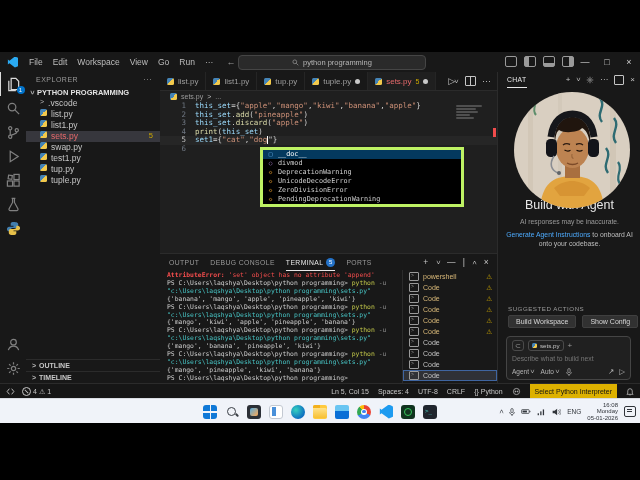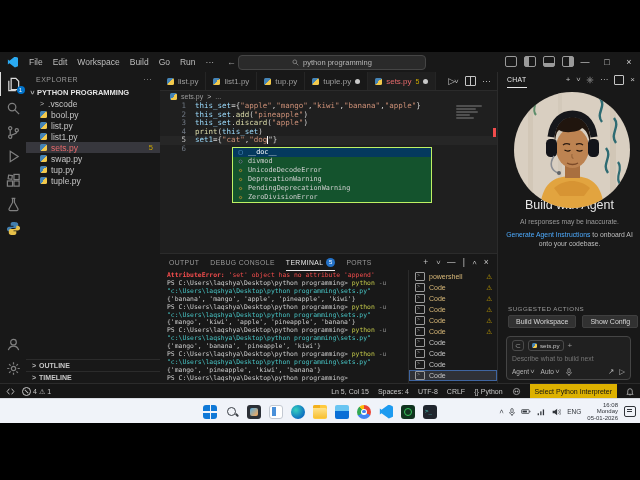--- a/index.html
+++ b/index.html
@@ -36,21 +36,21 @@
   .ab-badge{position:absolute;right:2px;bottom:2px;background:#0078d4;color:#fff;font-size:6px;
             min-width:8px;height:8px;border-radius:5px;display:flex;align-items:center;justify-content:center;}
   .ab-spacer{flex:1;}
   
   .sidebar{left:26px;top:20px;width:134px;height:311px;background:#181818;border-right:1px solid #2b2b2b;font-size:8.5px;}
   .sb-header{height:14px;display:flex;align-items:center;justify-content:space-between;padding:0 8px 0 10px;
              color:#9a9a9a;font-size:7px;letter-spacing:.5px;}
   .sb-root{height:12px;display:flex;align-items:center;gap:3px;color:#e2e2e2;font-weight:bold;font-size:7.5px;padding-left:4px;}
   .chev{display:inline-block;transform:rotate(90deg);font-size:7px;color:#bbb;}
   .chev-r{display:inline-block;font-size:7px;color:#bbb;}
-  .file-row{height:11px;display:flex;align-items:center;gap:4px;padding-left:14px;color:#c5c5c5;position:relative;}
+  .file-row{height:11px;display:flex;align-items:flex-start;gap:4px;padding-left:14px;color:#c5c5c5;position:relative;}
   .file-row.sel{background:#37373d;}
   .file-row .fname.err{color:#e5696b;}
   .file-badge{position:absolute;right:7px;color:#cca700;font-size:7.5px;}
   .pyico{width:7px;height:7px;border-radius:1.5px;background:linear-gradient(135deg,#4584b6 50%,#f2c94c 50%);flex:0 0 auto;}
   .sb-bottom{position:absolute;bottom:0;left:0;width:100%;}
   .sb-sect{height:11px;border-top:1px solid #2b2b2b;display:flex;align-items:center;gap:3px;padding-left:6px;
            color:#c8c8c8;font-size:7px;font-weight:bold;}
   
   .editorcol{left:160px;top:20px;width:337px;height:311px;}
   .tabsbar{height:18px;background:#181818;display:flex;align-items:stretch;border-bottom:1px solid #2b2b2b;}
@@ -66,40 +66,40 @@
   .crumb{height:11px;display:flex;align-items:center;gap:4px;padding-left:10px;font-size:7px;color:#9a9a9a;background:#1f1f1f;}
   .codearea{position:relative;height:151px;background:#1f1f1f;overflow:hidden;
             font-family:"DejaVu Sans Mono",monospace;font-size:7.5px;line-height:8.5px;}
   .code-line{display:flex;white-space:pre;}
   .code-line .ln{width:26px;text-align:right;color:#6e7681;padding-right:9px;flex:0 0 auto;}
   .code-line.cur-line{background:rgba(255,255,255,.035);}
   .code-line.cur-line .ln{color:#c6c6c6;}
   .v{color:#9cdcfe}.s{color:#ce9178}.f{color:#dcdcaa}.p{color:#d4d4d4}
   .curs{display:inline-block;width:1px;height:8px;background:#fff;vertical-align:text-bottom;}
   
-  .suggest{position:absolute;left:72px;top:45px;width:198px;background:#14532d;border:1px solid #bef264;
+  .suggest{position:absolute;left:100px;top:45px;width:198px;background:#000000;border:3px solid #bef264;
            font-family:"DejaVu Sans Mono",monospace;font-size:6.8px;z-index:5;}
   .sug-row{height:9px;display:flex;align-items:center;gap:4px;padding:0 4px;color:#d0d0d0;}
   .sug-row.sel{background:#04395e;color:#fff;}
   .k{font-size:6px;width:7px;text-align:center;}
   .k-field{color:#75beff}.k-method{color:#b180d7}.k-class{color:#ee9d28}
   
   .minimap{position:absolute;right:7px;top:2px;width:34px;}
   .minimap div{height:2px;margin:1px 0;background:#777;opacity:.55;border-radius:1px;}
   .mm-err{position:absolute;right:1px;top:26px;width:3px;height:9px;background:#f14c4c;}
   
   .panel{height:131px;background:#181818;border-top:1px solid #2b2b2b;display:flex;flex-direction:column;}
   .panel-head{height:16px;display:flex;align-items:center;padding-left:9px;font-size:6.8px;letter-spacing:.4px;color:#9a9a9a;}
   .ptab{margin-right:11px;display:flex;align-items:center;gap:3px;height:100%;}
   .ptab.active{color:#e7e7e7;border-bottom:1px solid #e7e7e7;}
   .ptab-badge{background:#4d4d4d;color:#fff;border-radius:5px;min-width:9px;height:9px;font-size:6px;
               display:flex;align-items:center;justify-content:center;background:#2472c8;}
   .panel-icons{margin-left:auto;display:flex;gap:7px;align-items:center;padding-right:8px;color:#c5c5c5;font-size:8.5px;}
   .panel-body{flex:1;display:flex;overflow:hidden;}
-  .term-out{width:235px;padding:2px 6px 0 7px;font-family:"DejaVu Sans Mono",monospace;font-size:6.4px;
+  .term-out{width:235px;padding:2px 0 0 7px;font-family:"DejaVu Sans Mono",monospace;font-size:6.4px;
             line-height:7.9px;white-space:pre;overflow:hidden;border-right:1px solid #2b2b2b;}
   .tp{color:#cccccc}.ty{color:#c3c84a}.tg{color:#8a8a8a}.tc{color:#47c3c3}.te{color:#f14c4c}.teb{color:#f14c4c;font-weight:bold}
   .term-sessions{flex:1;padding-top:1px;font-size:7px;}
   .sess-row{height:11px;display:flex;align-items:center;gap:4px;padding:0 5px 0 6px;color:#c5c5c5;}
   .sess-row.sel{background:#2f3136;outline:1px solid #3f65a0;outline-offset:-1px;}
   .sess-row.warnname{color:#d8b878;}
   .sess-warn{margin-left:auto;color:#cca700;font-size:6.5px;}
   .termico{width:8px;height:7px;border:1px solid #9a9a9a;border-radius:1px;position:relative;flex:0 0 auto;}
   .termico:before{content:">";position:absolute;left:1px;top:-1.5px;font-size:5px;color:#9a9a9a;}
   
@@ -177,21 +177,21 @@
 </head>
 <body>
 
 <div id="stage">
   <div class="abs" id="bar-top"></div>
 
   <div class="abs" id="vscode">
 
     <div class="abs titlebar">
       <div class="vslogo"></div>
-      <div id="menus"><span class="menu-item">File</span><span class="menu-item">Edit</span><span class="menu-item">Workspace</span><span class="menu-item">Build</span><span class="menu-item">Go</span><span class="menu-item">Run</span><span class="menu-item">···</span></div>
+      <div id="menus"><span class="menu-item">File</span><span class="menu-item">Edit</span><span class="menu-item">Workspace</span><span class="menu-item">View</span><span class="menu-item">Go</span><span class="menu-item">Run</span><span class="menu-item">···</span></div>
       <span class="nav-arrows">←</span>
       <span class="nav-arrows">→</span>
       <div class="searchbox">
         <svg width="7" height="7" viewBox="0 0 10 10">
             <circle cx="4" cy="4" r="2.7" fill="none" stroke="#9a9a9a"></circle>
             <path d="M6 6l3 3" stroke="#9a9a9a"></path>
           </svg>
         <span>python programming</span>
       </div>
       <div class="layouticons">
@@ -297,38 +297,38 @@
         <span class="chev">&gt;</span>
           <span>PYTHON PROGRAMMING</span>
       </div>
       <div id="file-list">
           <div class="file-row">
             <span class="chev-r">&gt;</span>
             <span class="fname">.vscode</span>
           </div>
           <div class="file-row">
             <span class="pyico"></span>
-            <span class="fname">bool.py</span>
-          </div>
-          <div class="file-row">
-            <span class="pyico"></span>
             <span class="fname">list.py</span>
           </div>
           <div class="file-row">
             <span class="pyico"></span>
             <span class="fname">list1.py</span>
           </div>
           <div class="file-row sel">
             <span class="pyico"></span>
             <span class="fname err">sets.py</span>
             <span class="file-badge">5</span>
           </div>
           <div class="file-row">
             <span class="pyico"></span>
             <span class="fname">swap.py</span>
+          </div>
+          <div class="file-row">
+            <span class="pyico"></span>
+            <span class="fname">test1.py</span>
           </div>
           <div class="file-row">
             <span class="pyico"></span>
             <span class="fname">tup.py</span>
           </div>
           <div class="file-row">
             <span class="pyico"></span>
             <span class="fname">tuple.py</span>
           </div>
         </div>
@@ -396,33 +396,33 @@
             <div class="sug-row sel">
               <span class="k k-field">□</span>
               <span>__doc__</span>
             </div>
             <div class="sug-row">
               <span class="k k-method">○</span>
               <span>divmod</span>
             </div>
             <div class="sug-row">
               <span class="k k-class">◇</span>
-              <span>UnicodeDecodeError</span>
+              <span>DeprecationWarning</span>
             </div>
             <div class="sug-row">
               <span class="k k-class">◇</span>
-              <span>DeprecationWarning</span>
+              <span>UnicodeDecodeError</span>
+            </div>
+            <div class="sug-row">
+              <span class="k k-class">◇</span>
+              <span>ZeroDivisionError</span>
             </div>
             <div class="sug-row">
               <span class="k k-class">◇</span>
               <span>PendingDeprecationWarning</span>
-            </div>
-            <div class="sug-row">
-              <span class="k k-class">◇</span>
-              <span>ZeroDivisionError</span>
             </div>
           </div>
         <div class="minimap">
           <div style="width:26px"></div>
             <div style="width:20px"></div>
             <div style="width:22px"></div>
           <div style="width:14px"></div>
             <div style="width:18px"></div>
         </div>
         <div class="mm-err"></div>

